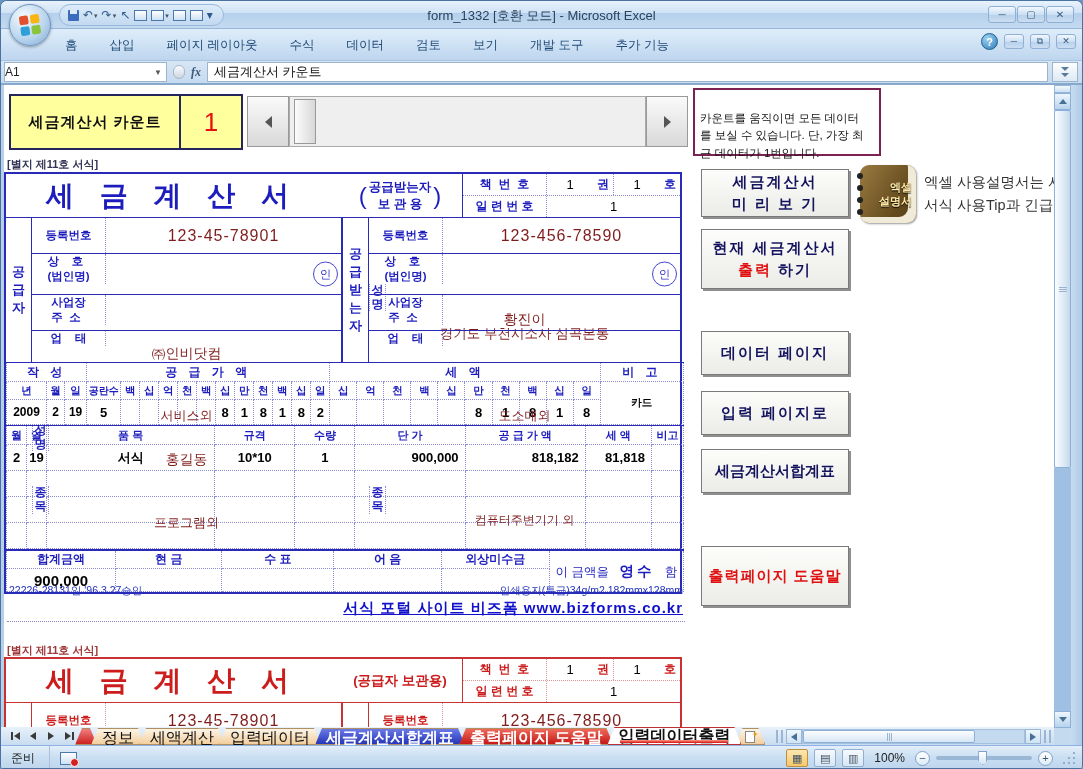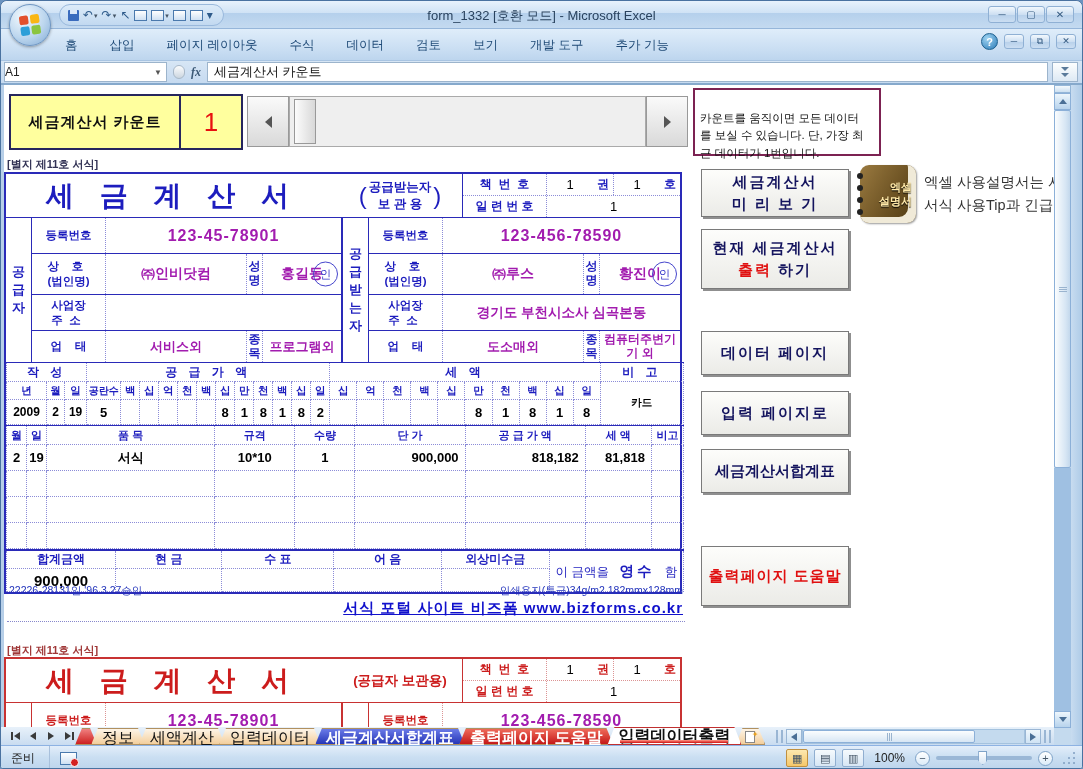--- a/index.html
+++ b/index.html
@@ -95,24 +95,24 @@
   .bookrow .sep{ border-left:1px dotted var(--dot); align-self:stretch; }
   
   .parties{ display:flex; }
   .half{ width:339px; display:flex; }
   .half.left{ border-right:2px solid var(--ln); }
   .sidecol{ width:26px; border-right:1px solid var(--ln); display:flex; }
   .sidecol p{ width:15px; margin:auto; word-break:break-all; text-align:center;
     font-size:13px; font-weight:bold; color:var(--txt); }
   .fields{ flex:1; display:flex; flex-direction:column; }
   .prow{ display:flex; align-items:stretch; position:relative; }
-  .prow + .prow{ border-top:1px solid var(--ln); }
+  .prow + .prow{ border-top:1px solid var(--ln);flex-direction:column; }
   .prow .pl{ width:74px; border-right:1px dotted var(--dot); color:var(--txt); font-size:11.5px; font-weight:bold;
     display:flex; flex-direction:column; align-items:center; justify-content:center; line-height:1.3; white-space:pre; }
-  .prow .pv{ flex:1; display:flex; align-items:center; justify-content:center; color:#a21caf; font-weight:bold; }
+  .prow .pv{ flex:1; display:flex; align-items:center; justify-content:center; color:#7f1d1d; font-weight:normal; }
   .prow .vlab{ width:17px; border-left:1px dotted var(--dot); border-right:1px dotted var(--dot); display:flex; }
   .prow .vlab p{ width:12px; margin:auto; word-break:break-all; line-height:1.15; text-align:right;
     font-size:12px; font-weight:bold; color:var(--txt); }
   .stamp{ position:absolute; right:3px; top:50%; transform:translateY(-50%); width:25px; height:25px; border-radius:50%;
     border:1.5px solid #4646cc; color:#3535c8; font-size:11.5px; display:flex; align-items:center; justify-content:center; }
   .r-reg{ height:35px; } .r-reg .pv{ font-size:16px; letter-spacing:1px; }
   .r-com{ height:41px; } .r-com .pv{ font-size:14px; }
   .r-com .pv.company{ flex:0 0 140px; }
   .r-addr{ height:36px; } .r-addr .pv{ font-size:13.5px; }
   .r-biz{ height:32px; } .r-biz .pv{ font-size:13px; }
@@ -382,21 +382,20 @@
               <p>공급받는자</p>
             </div>
           <div class="fields">
             <div class="prow r-reg">
               <span class="pl">등록번호</span>
               <span class="pv">123-456-78590</span>
             </div>
             <div class="prow r-com">
               <span class="pl">상    호
 (법인명)</span>
-              <span class="pv company">㈜루스</span>
               <span class="vlab">
                   <p>성명</p>
                 </span>
               <span class="pv">황진이</span>
               <span class="stamp">인</span>
             </div>
             <div class="prow r-addr">
               <span class="pl">사업장
 주  소</span>
               <span class="pv">경기도 부천시소사 심곡본동</span>

